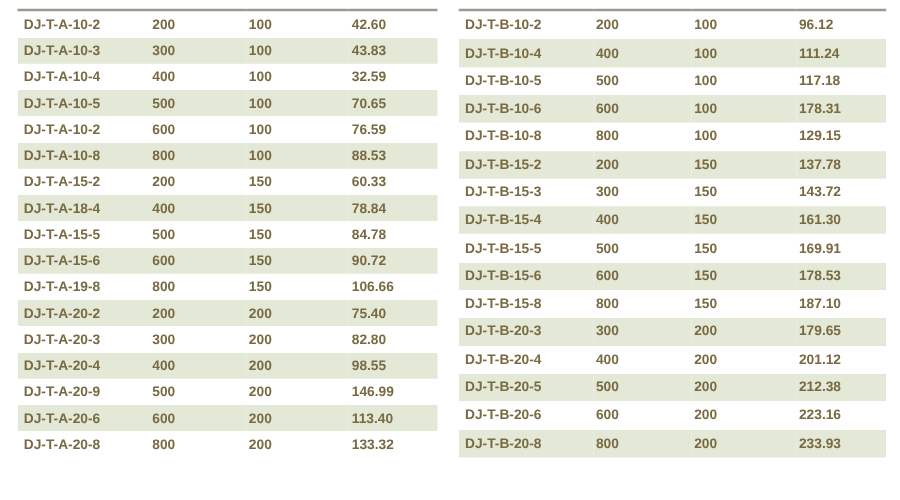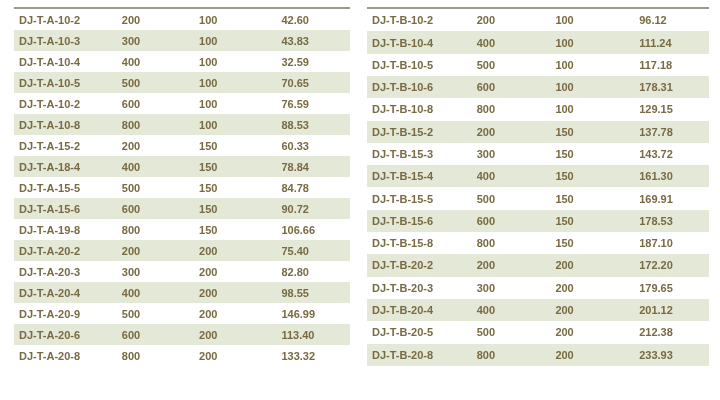--- a/index.html
+++ b/index.html
@@ -227,42 +227,42 @@
           <td>150</td>
           <td>178.53</td>
         </tr>
         <tr>
           <td>DJ-T-B-15-8</td>
           <td>800</td>
           <td>150</td>
           <td>187.10</td>
         </tr>
         <tr>
-          <td>DJ-T-B-20-2</td>
-          <td>200</td>
-          <td>200</td>
-          <td>172.20</td>
-        </tr>
-        <tr>
           <td>DJ-T-B-20-3</td>
           <td>300</td>
           <td>200</td>
           <td>179.65</td>
         </tr>
         <tr>
           <td>DJ-T-B-20-4</td>
           <td>400</td>
           <td>200</td>
           <td>201.12</td>
         </tr>
         <tr>
           <td>DJ-T-B-20-5</td>
           <td>500</td>
           <td>200</td>
           <td>212.38</td>
+        </tr>
+        <tr>
+          <td>DJ-T-B-20-6</td>
+          <td>600</td>
+          <td>200</td>
+          <td>223.16</td>
         </tr>
         <tr>
           <td>DJ-T-B-20-8</td>
           <td>800</td>
           <td>200</td>
           <td>233.93</td>
         </tr>
       </tbody>
   </table>
 </div>

